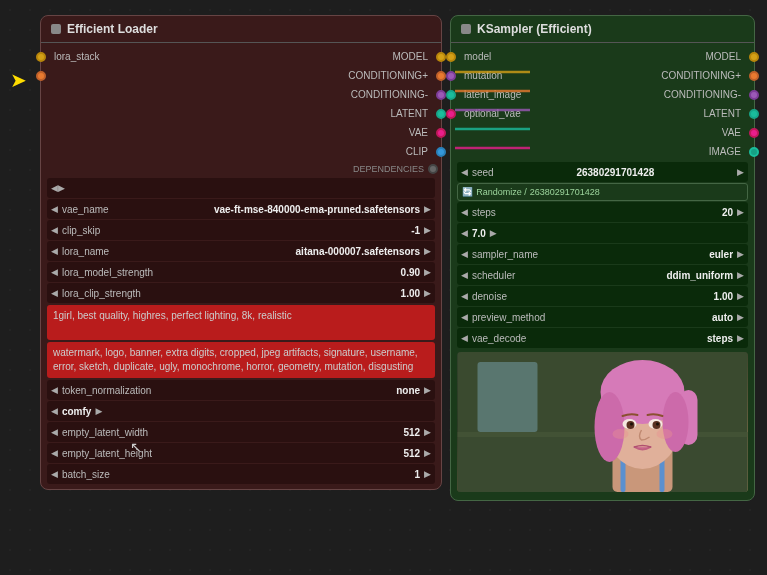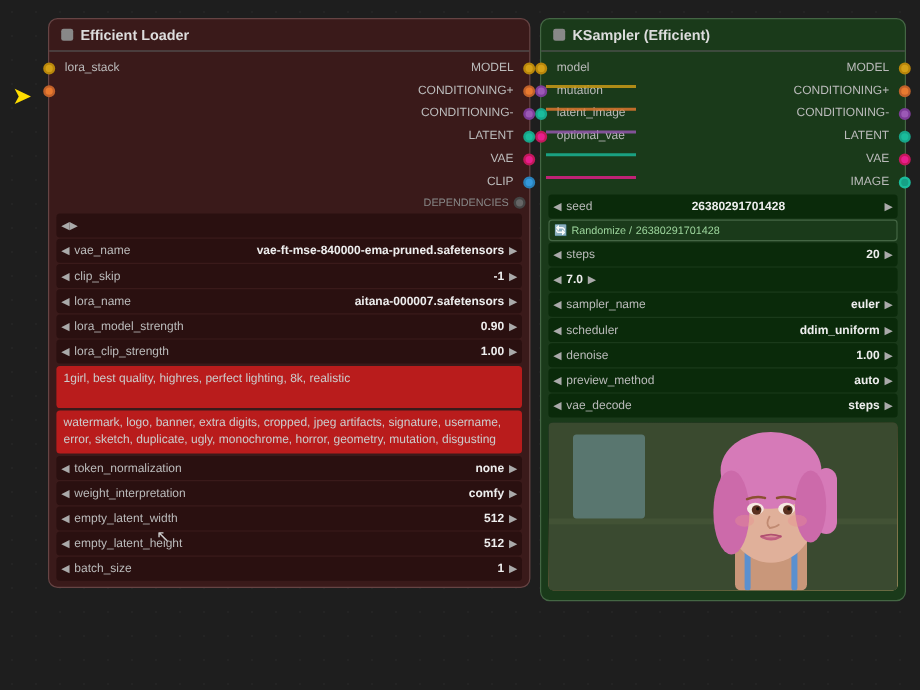--- a/index.html
+++ b/index.html
@@ -383,21 +383,20 @@
       </div>
 
       <div class="field-row">
         <span class="field-arrow">◀</span>
         <span class="field-name">token_normalization</span>
         <span class="field-value">none</span>
         <span class="field-arrow-right">▶</span>
       </div>
       <div class="field-row">
         <span class="field-arrow">◀</span>
-        <span class="field-name">weight_interpretation</span>
         <span class="field-value">comfy</span>
         <span class="field-arrow-right">▶</span>
       </div>
       <div class="field-row">
         <span class="field-arrow">◀</span>
         <span class="field-name">empty_latent_width</span>
         <span class="field-value">512</span>
         <span class="field-arrow-right">▶</span>
       </div>
       <div class="field-row">

